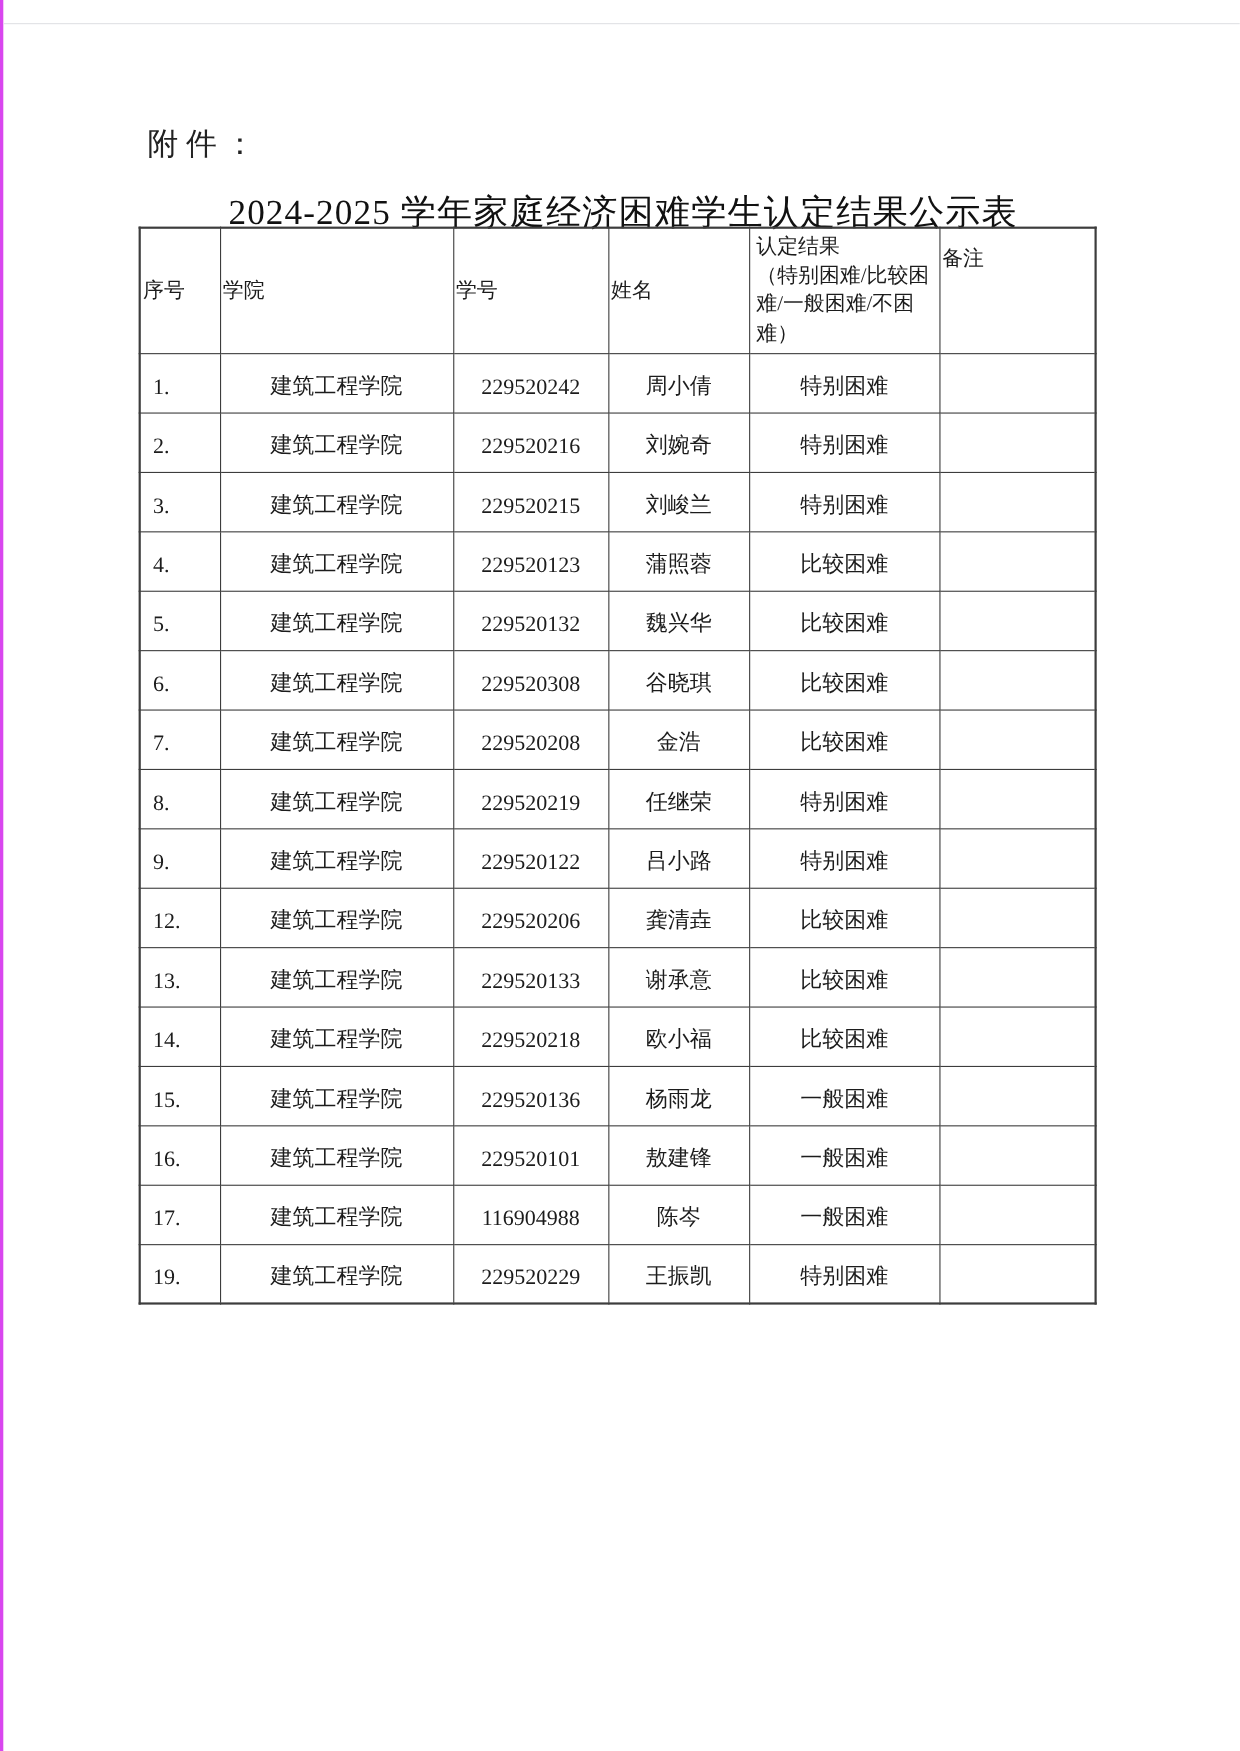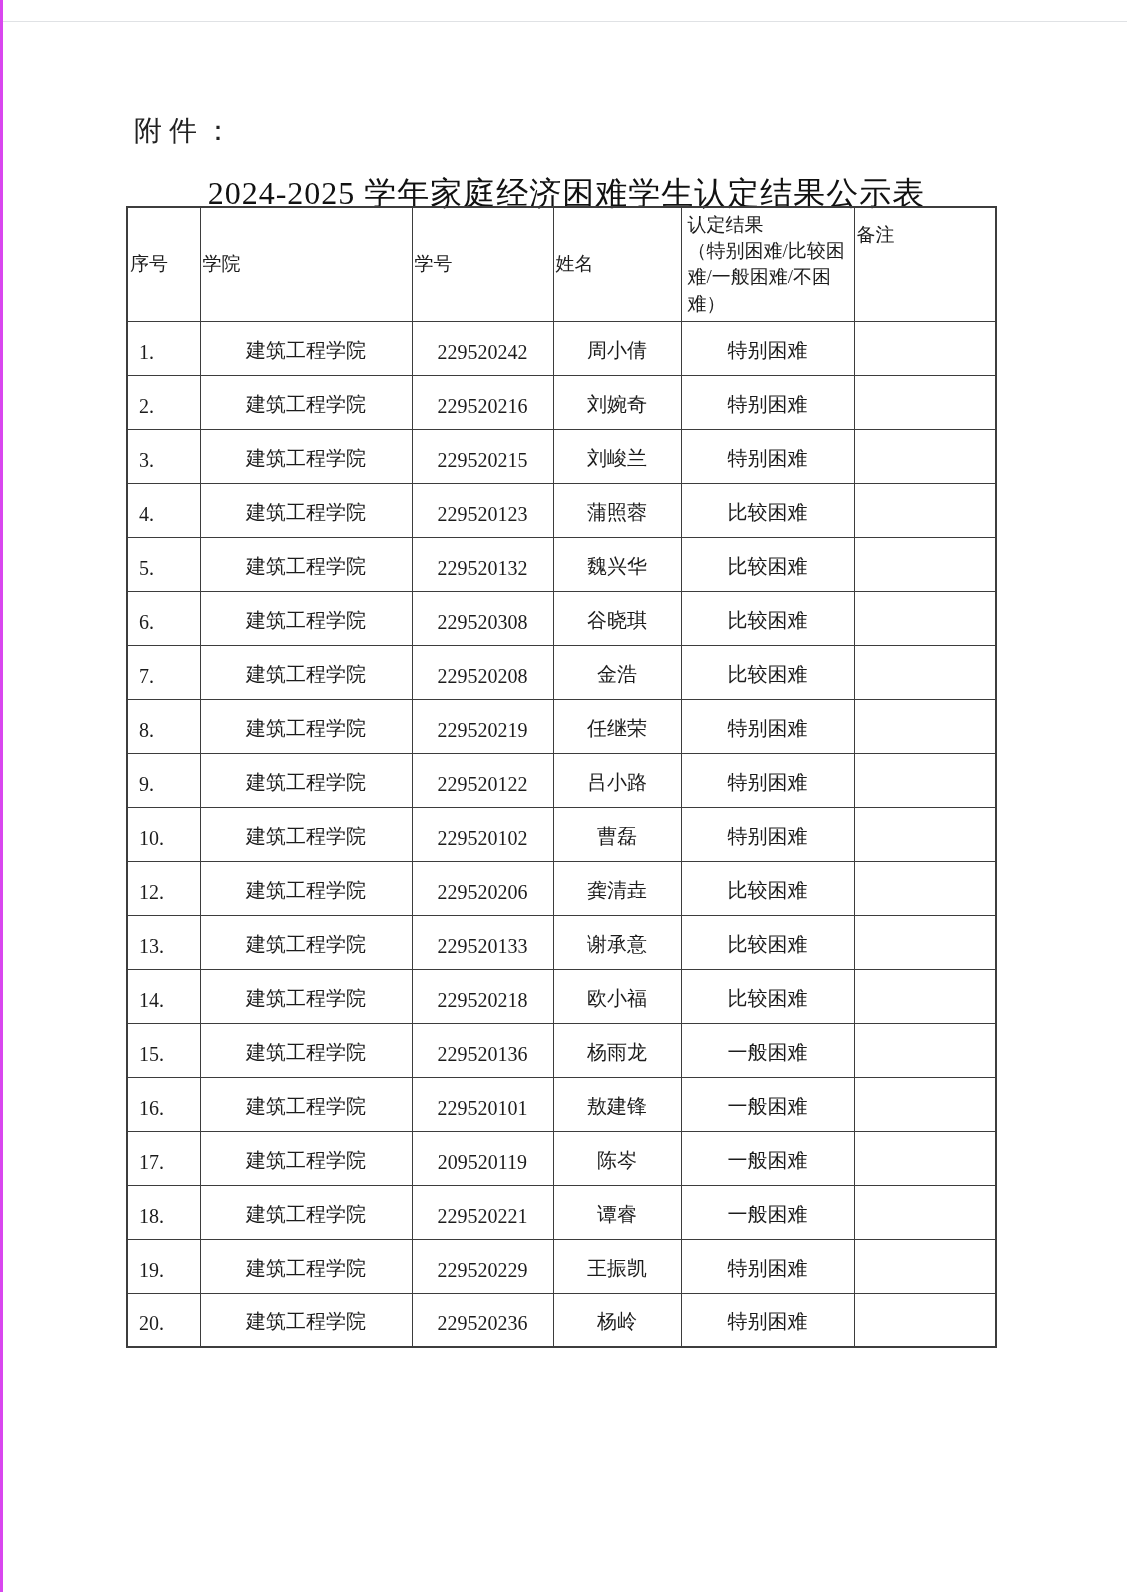--- a/index.html
+++ b/index.html
@@ -183,28 +183,20 @@
         </tr>
         <tr>
           <td class="cell-index">9.</td>
           <td>建筑工程学院</td>
           <td>229520122</td>
           <td>吕小路</td>
           <td>特别困难</td>
           <td></td>
         </tr>
         <tr>
-          <td class="cell-index">10.</td>
-          <td>建筑工程学院</td>
-          <td>229520102</td>
-          <td>曹磊</td>
-          <td>特别困难</td>
-          <td></td>
-        </tr>
-        <tr>
           <td class="cell-index">12.</td>
           <td>建筑工程学院</td>
           <td>229520206</td>
           <td>龚清垚</td>
           <td>比较困难</td>
           <td></td>
         </tr>
         <tr>
           <td class="cell-index">13.</td>
           <td>建筑工程学院</td>
@@ -233,44 +225,28 @@
           <td class="cell-index">16.</td>
           <td>建筑工程学院</td>
           <td>229520101</td>
           <td>敖建锋</td>
           <td>一般困难</td>
           <td></td>
         </tr>
         <tr>
           <td class="cell-index">17.</td>
           <td>建筑工程学院</td>
-          <td>209520119</td>
+          <td>116904988</td>
           <td>陈岑</td>
           <td>一般困难</td>
           <td></td>
         </tr>
         <tr>
-          <td class="cell-index">18.</td>
-          <td>建筑工程学院</td>
-          <td>229520221</td>
-          <td>谭睿</td>
-          <td>一般困难</td>
-          <td></td>
-        </tr>
-        <tr>
           <td class="cell-index">19.</td>
           <td>建筑工程学院</td>
           <td>229520229</td>
           <td>王振凯</td>
-          <td>特别困难</td>
-          <td></td>
-        </tr>
-        <tr>
-          <td class="cell-index">20.</td>
-          <td>建筑工程学院</td>
-          <td>229520236</td>
-          <td>杨岭</td>
           <td>特别困难</td>
           <td></td>
         </tr>
       </tbody>
   </table>
 </div>
 
 </body></html>

